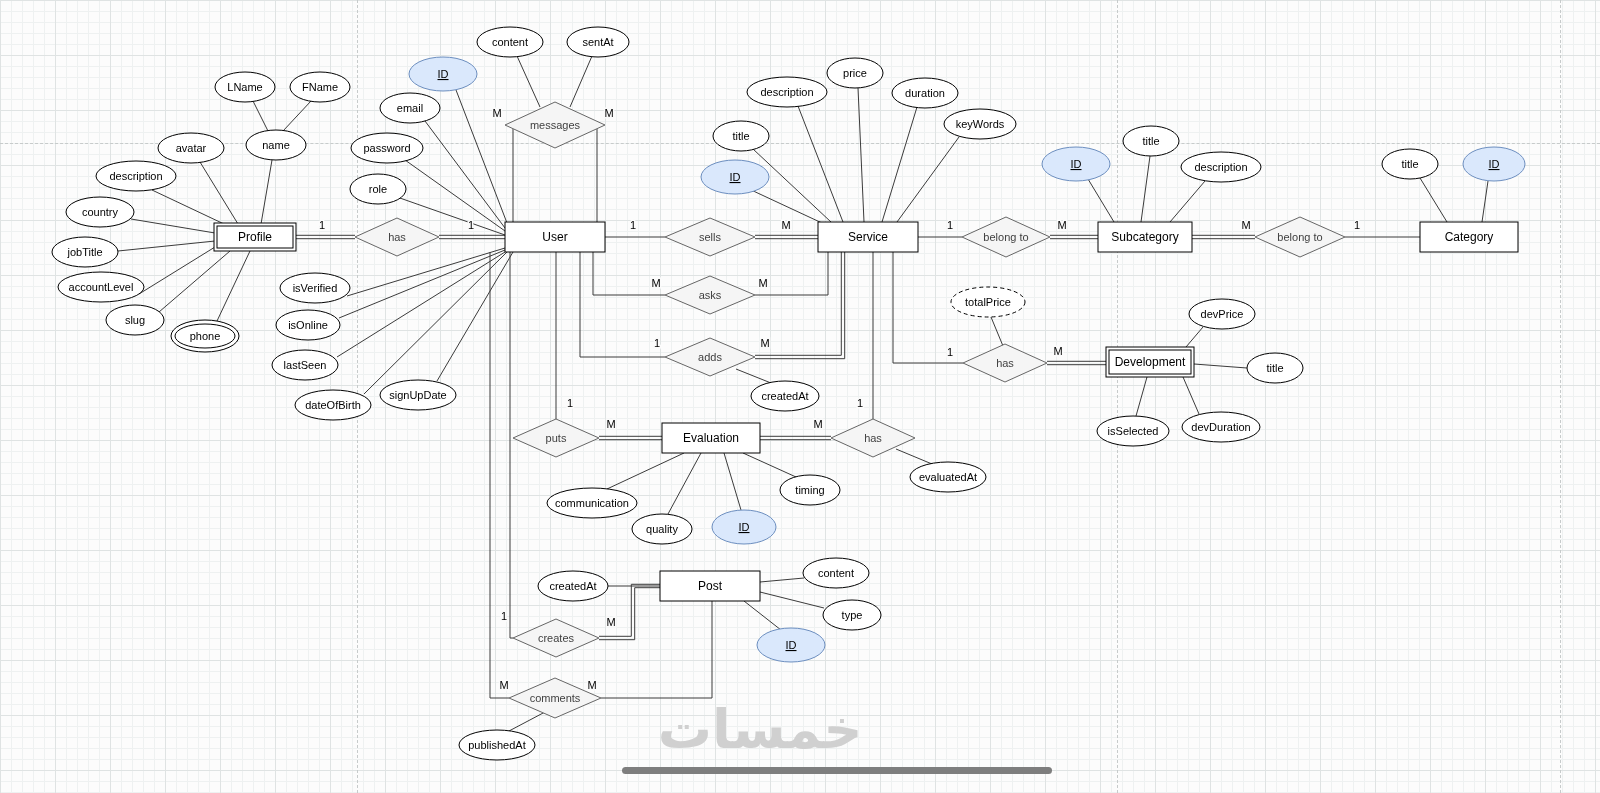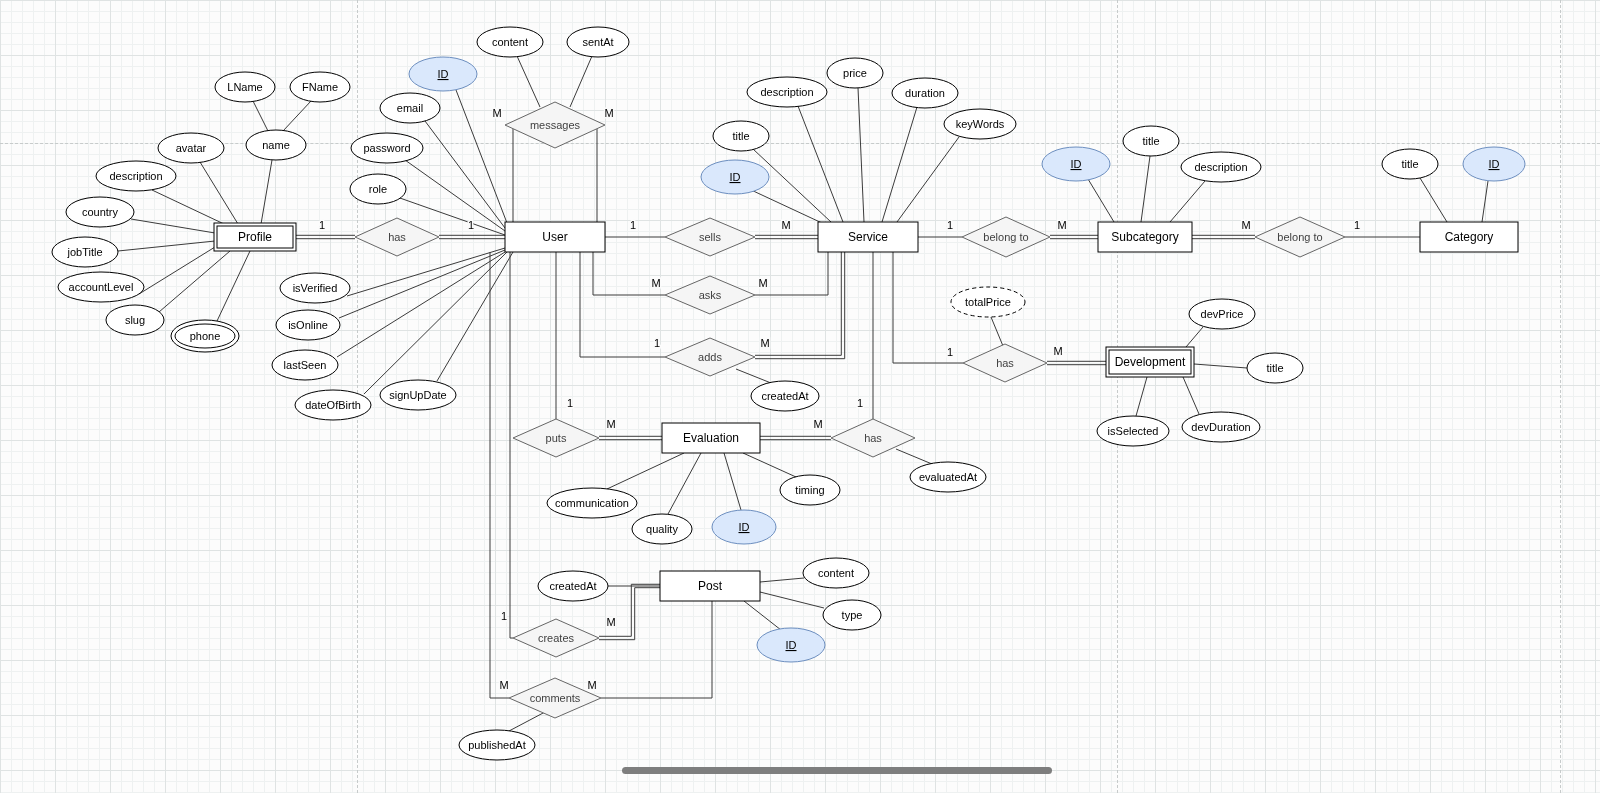--- a/index.html
+++ b/index.html
@@ -32,20 +32,21 @@
 </style>
 </head>
 <body>
 
 <div class="stage">
   <div class="divider-v" style="left:357px"></div>
   <div class="divider-v" style="left:1117px"></div>
   <div class="divider-v" style="left:1560px"></div>
   <div class="divider-h" style="top:143px"></div>
 
+  <div class="watermark">خمسات</div>
 
   <svg id="diagram-svg" width="1600" height="793" viewBox="0 0 1600 793">
       <g>
         <g>
           <polyline points="296,238.7 355,238.7" fill="none" stroke="#3b3b3b" stroke-width="1"></polyline>
           <polyline points="296,235.3 355,235.3" fill="none" stroke="#3b3b3b" stroke-width="1"></polyline>
         </g>
         <g>
           <polyline points="439,238.7 505,238.7" fill="none" stroke="#3b3b3b" stroke-width="1"></polyline>
           <polyline points="439,235.3 505,235.3" fill="none" stroke="#3b3b3b" stroke-width="1"></polyline>

